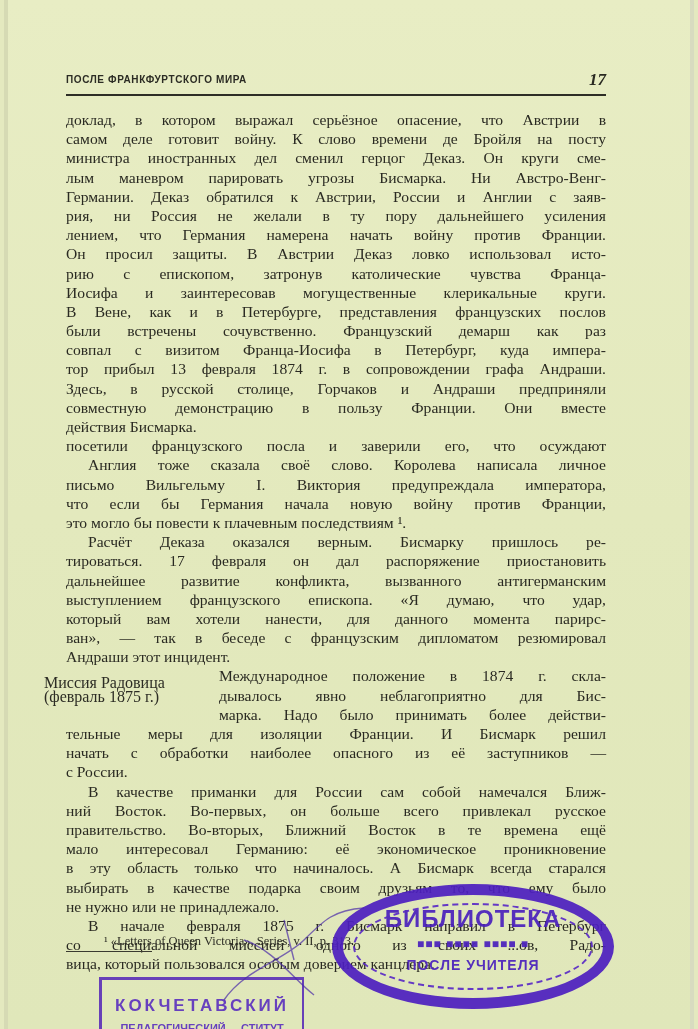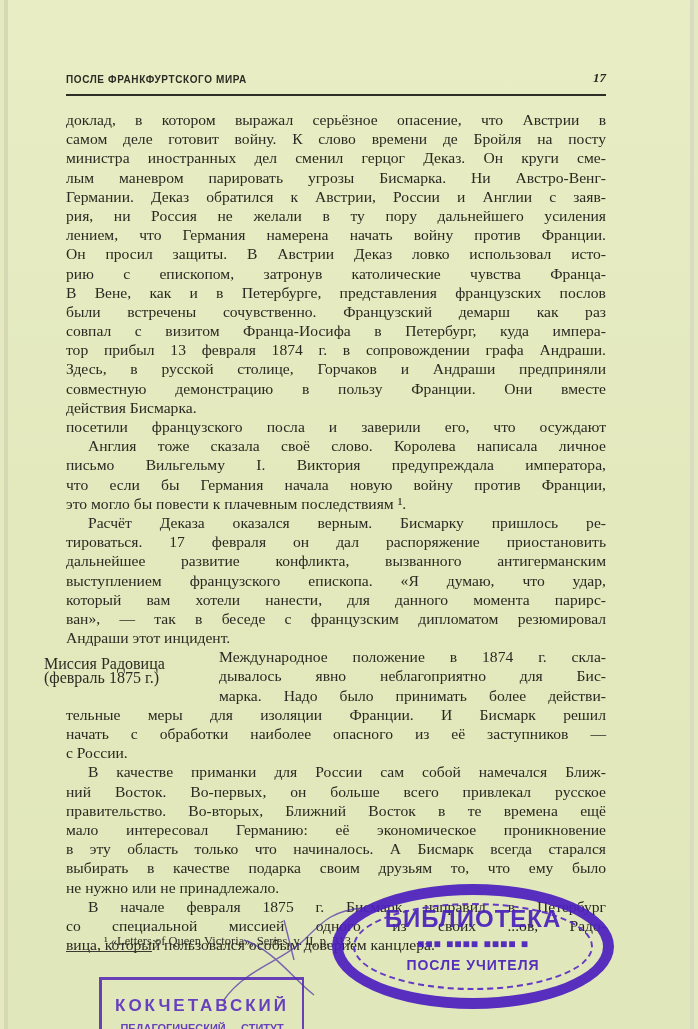--- a/index.html
+++ b/index.html
@@ -21,21 +21,21 @@
     position: absolute; left: 62px; top: 72px; width: 540px; height: 20px;
   }
   .running-title {
     position: absolute; left: 0; right: 0; top: 2px; text-align: left;
     font-family: "Liberation Sans", "DejaVu Sans", sans-serif;
     font-size: 10px; font-weight: bold; letter-spacing: 0.6px; color:#2c2c24;
   }
   .page-number {
     position: absolute; right: 0; top: -2px;
     font-family: "Liberation Serif", serif; font-style: italic; font-weight: bold;
-    font-size: 13px; color:#2a2a22;
+    font-size: 17px; color:#2a2a22;
   }
   .head-rule {
     position: absolute; left: 62px; top: 94px; width: 540px; height: 2px; background: #2e2e26;
   }
 
   .body-text {
     position: absolute; left: 62px; top: 110px; width: 540px;
     font-size: 15.6px; line-height: 19.2px;
   }
   .line {
@@ -100,20 +100,21 @@
   <div class="body-text">
     <span class="line">доклад, в котором выражал серьёзное опасение, что Австрии в</span>
     <span class="line">самом деле готовит войну. К слово времени де Бройля на посту</span>
     <span class="line">министра иностранных дел сменил герцог Деказ. Он круги сме-</span>
     <span class="line">лым маневром парировать угрозы Бисмарка. Ни Австро-Венг-</span>
     <span class="line">Германии. Деказ обратился к Австрии, России и Англии с заяв-</span>
     <span class="line">рия, ни Россия не желали в ту пору дальнейшего усиления</span>
     <span class="line">лением, что Германия намерена начать войну против Франции.</span>
     <span class="line">Он просил защиты. В Австрии Деказ ловко использовал исто-</span>
     <span class="line">рию с епископом, затронув католические чувства Франца-</span>
+    <span class="line">Иосифа и заинтересовав могущественные клерикальные круги.</span>
     <span class="line">В Вене, как и в Петербурге, представления французских послов</span>
     <span class="line">были встречены сочувственно. Французский демарш как раз</span>
     <span class="line">совпал с визитом Франца-Иосифа в Петербург, куда импера-</span>
     <span class="line">тор прибыл 13 февраля 1874 г. в сопровождении графа Андраши.</span>
     <span class="line">Здесь, в русской столице, Горчаков и Андраши предприняли</span>
     <span class="line">совместную демонстрацию в пользу Франции. Они вместе</span>
     <span class="line last">действия Бисмарка.</span>
     <span class="line">посетили французского посла и заверили его, что осуждают</span>
     <span class="line indent">Англия тоже сказала своё слово. Королева написала личное</span>
     <span class="line">письмо Вильгельму I. Виктория предупреждала императора,</span>

